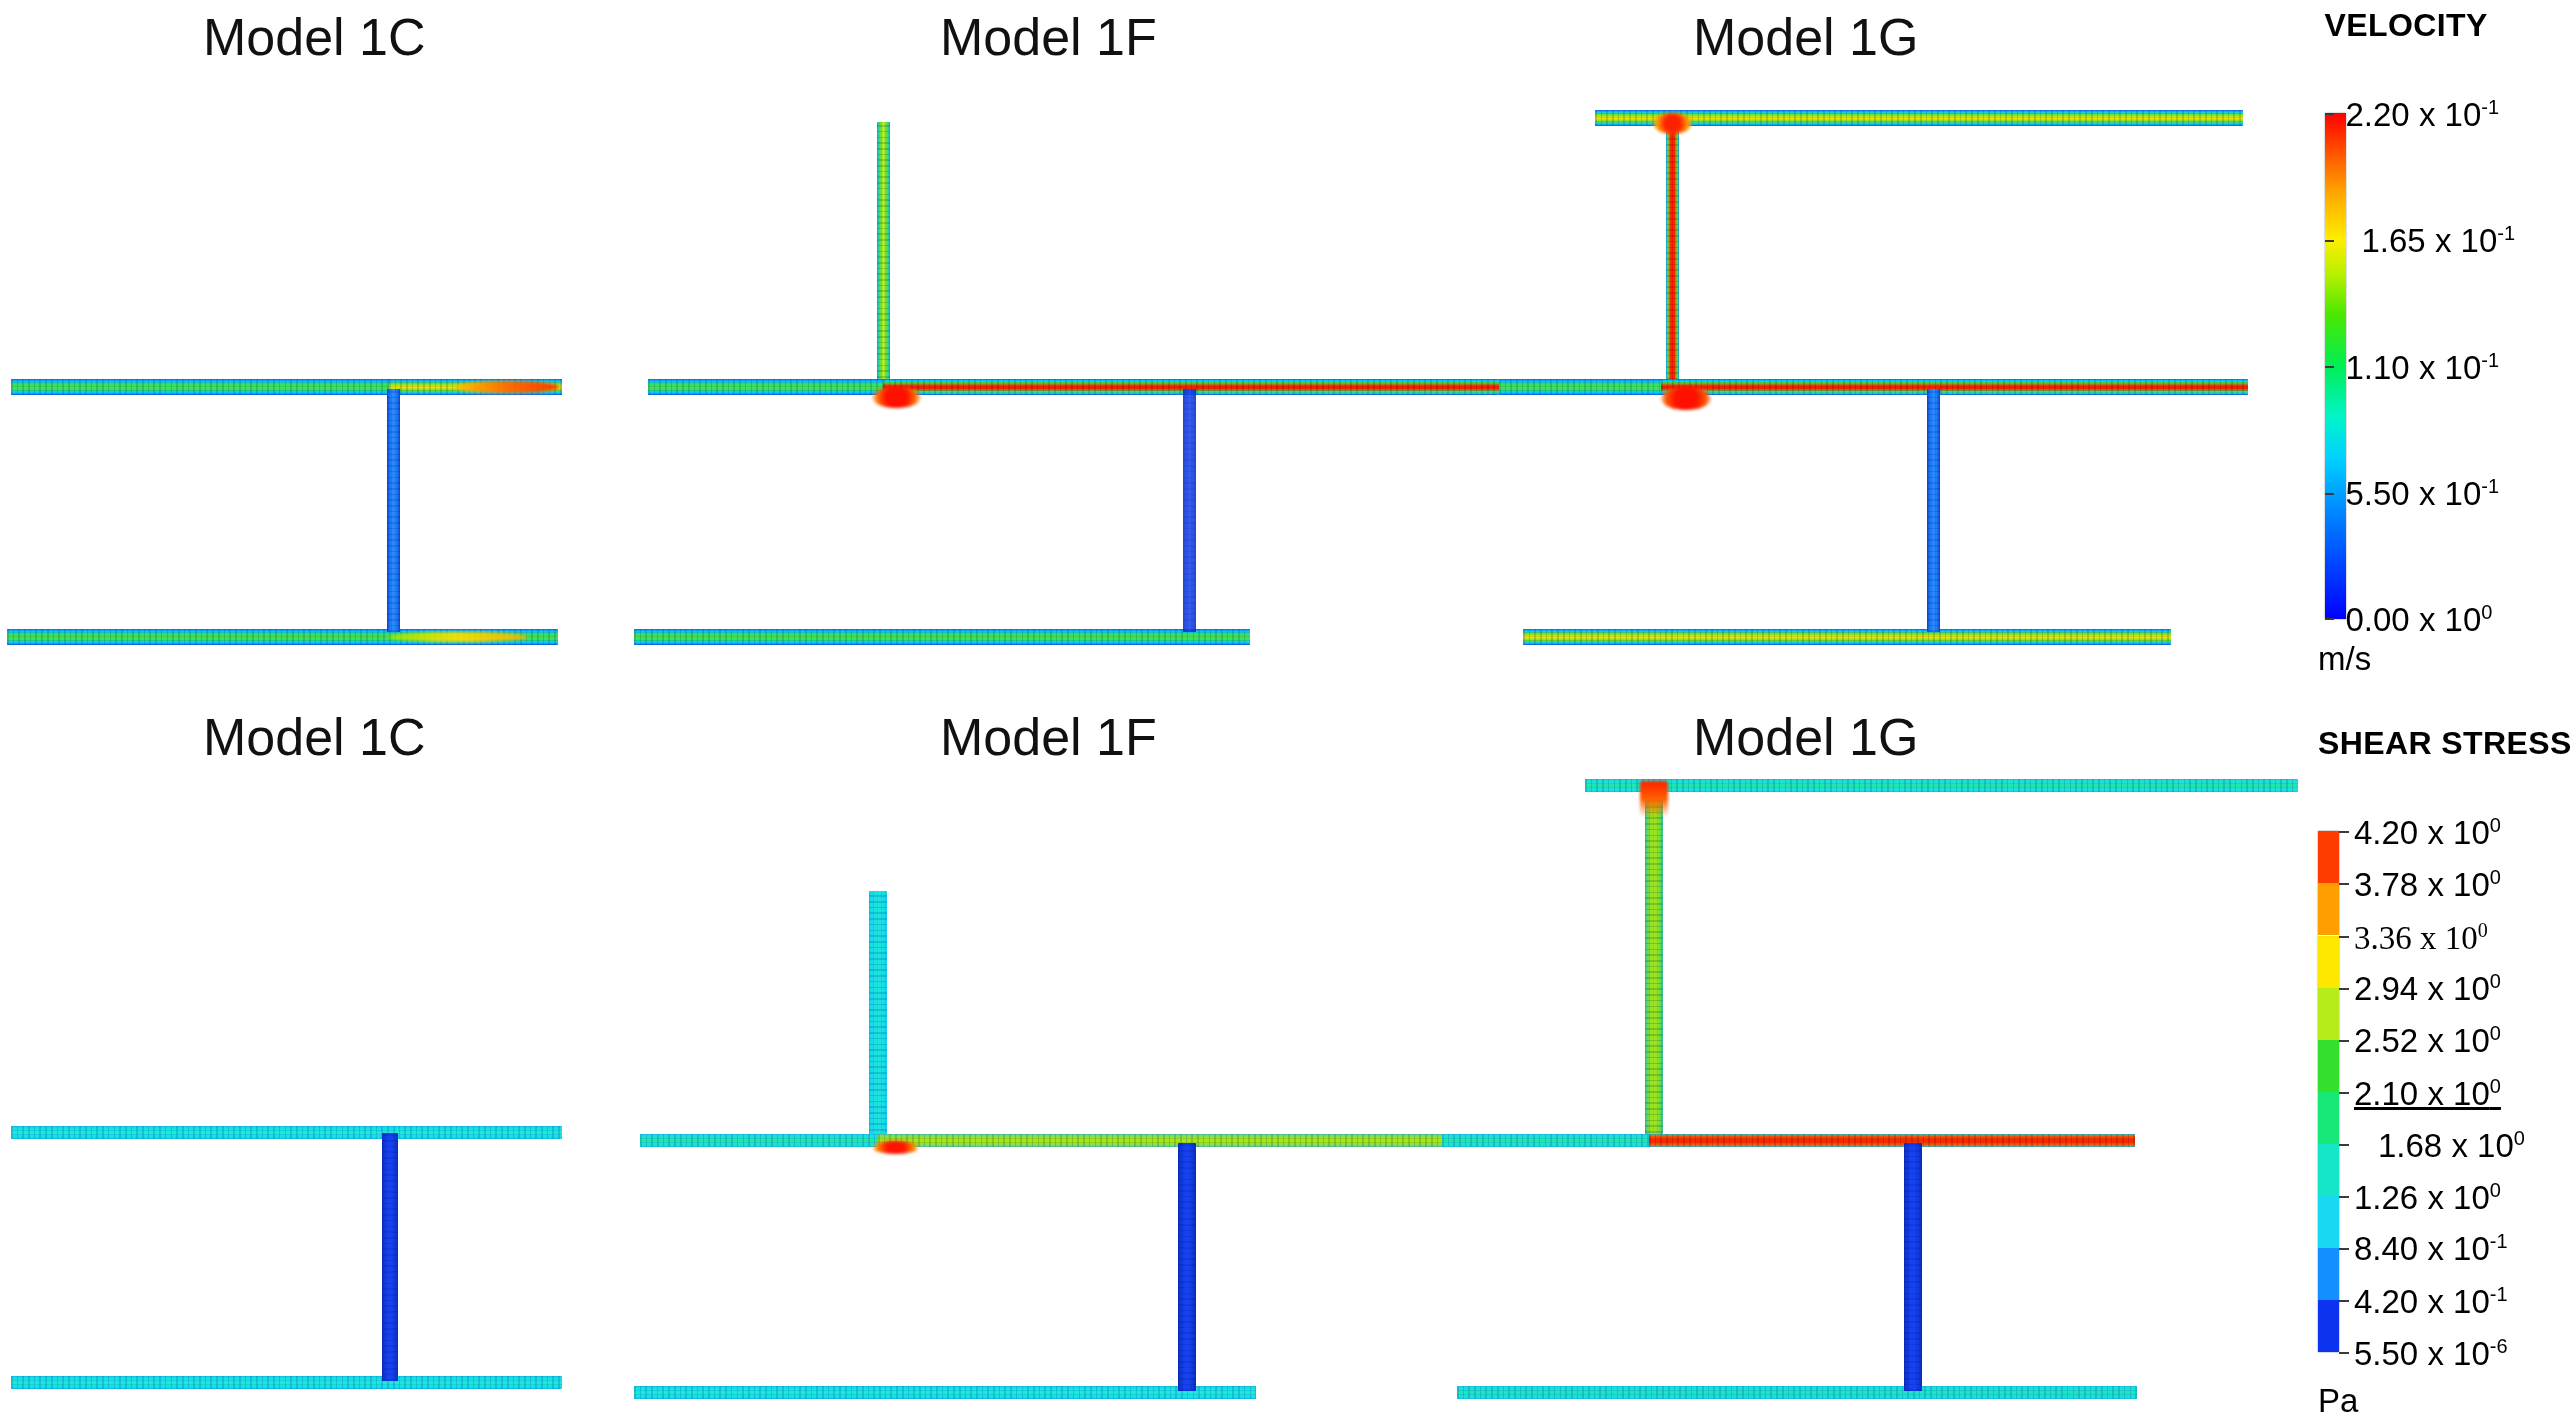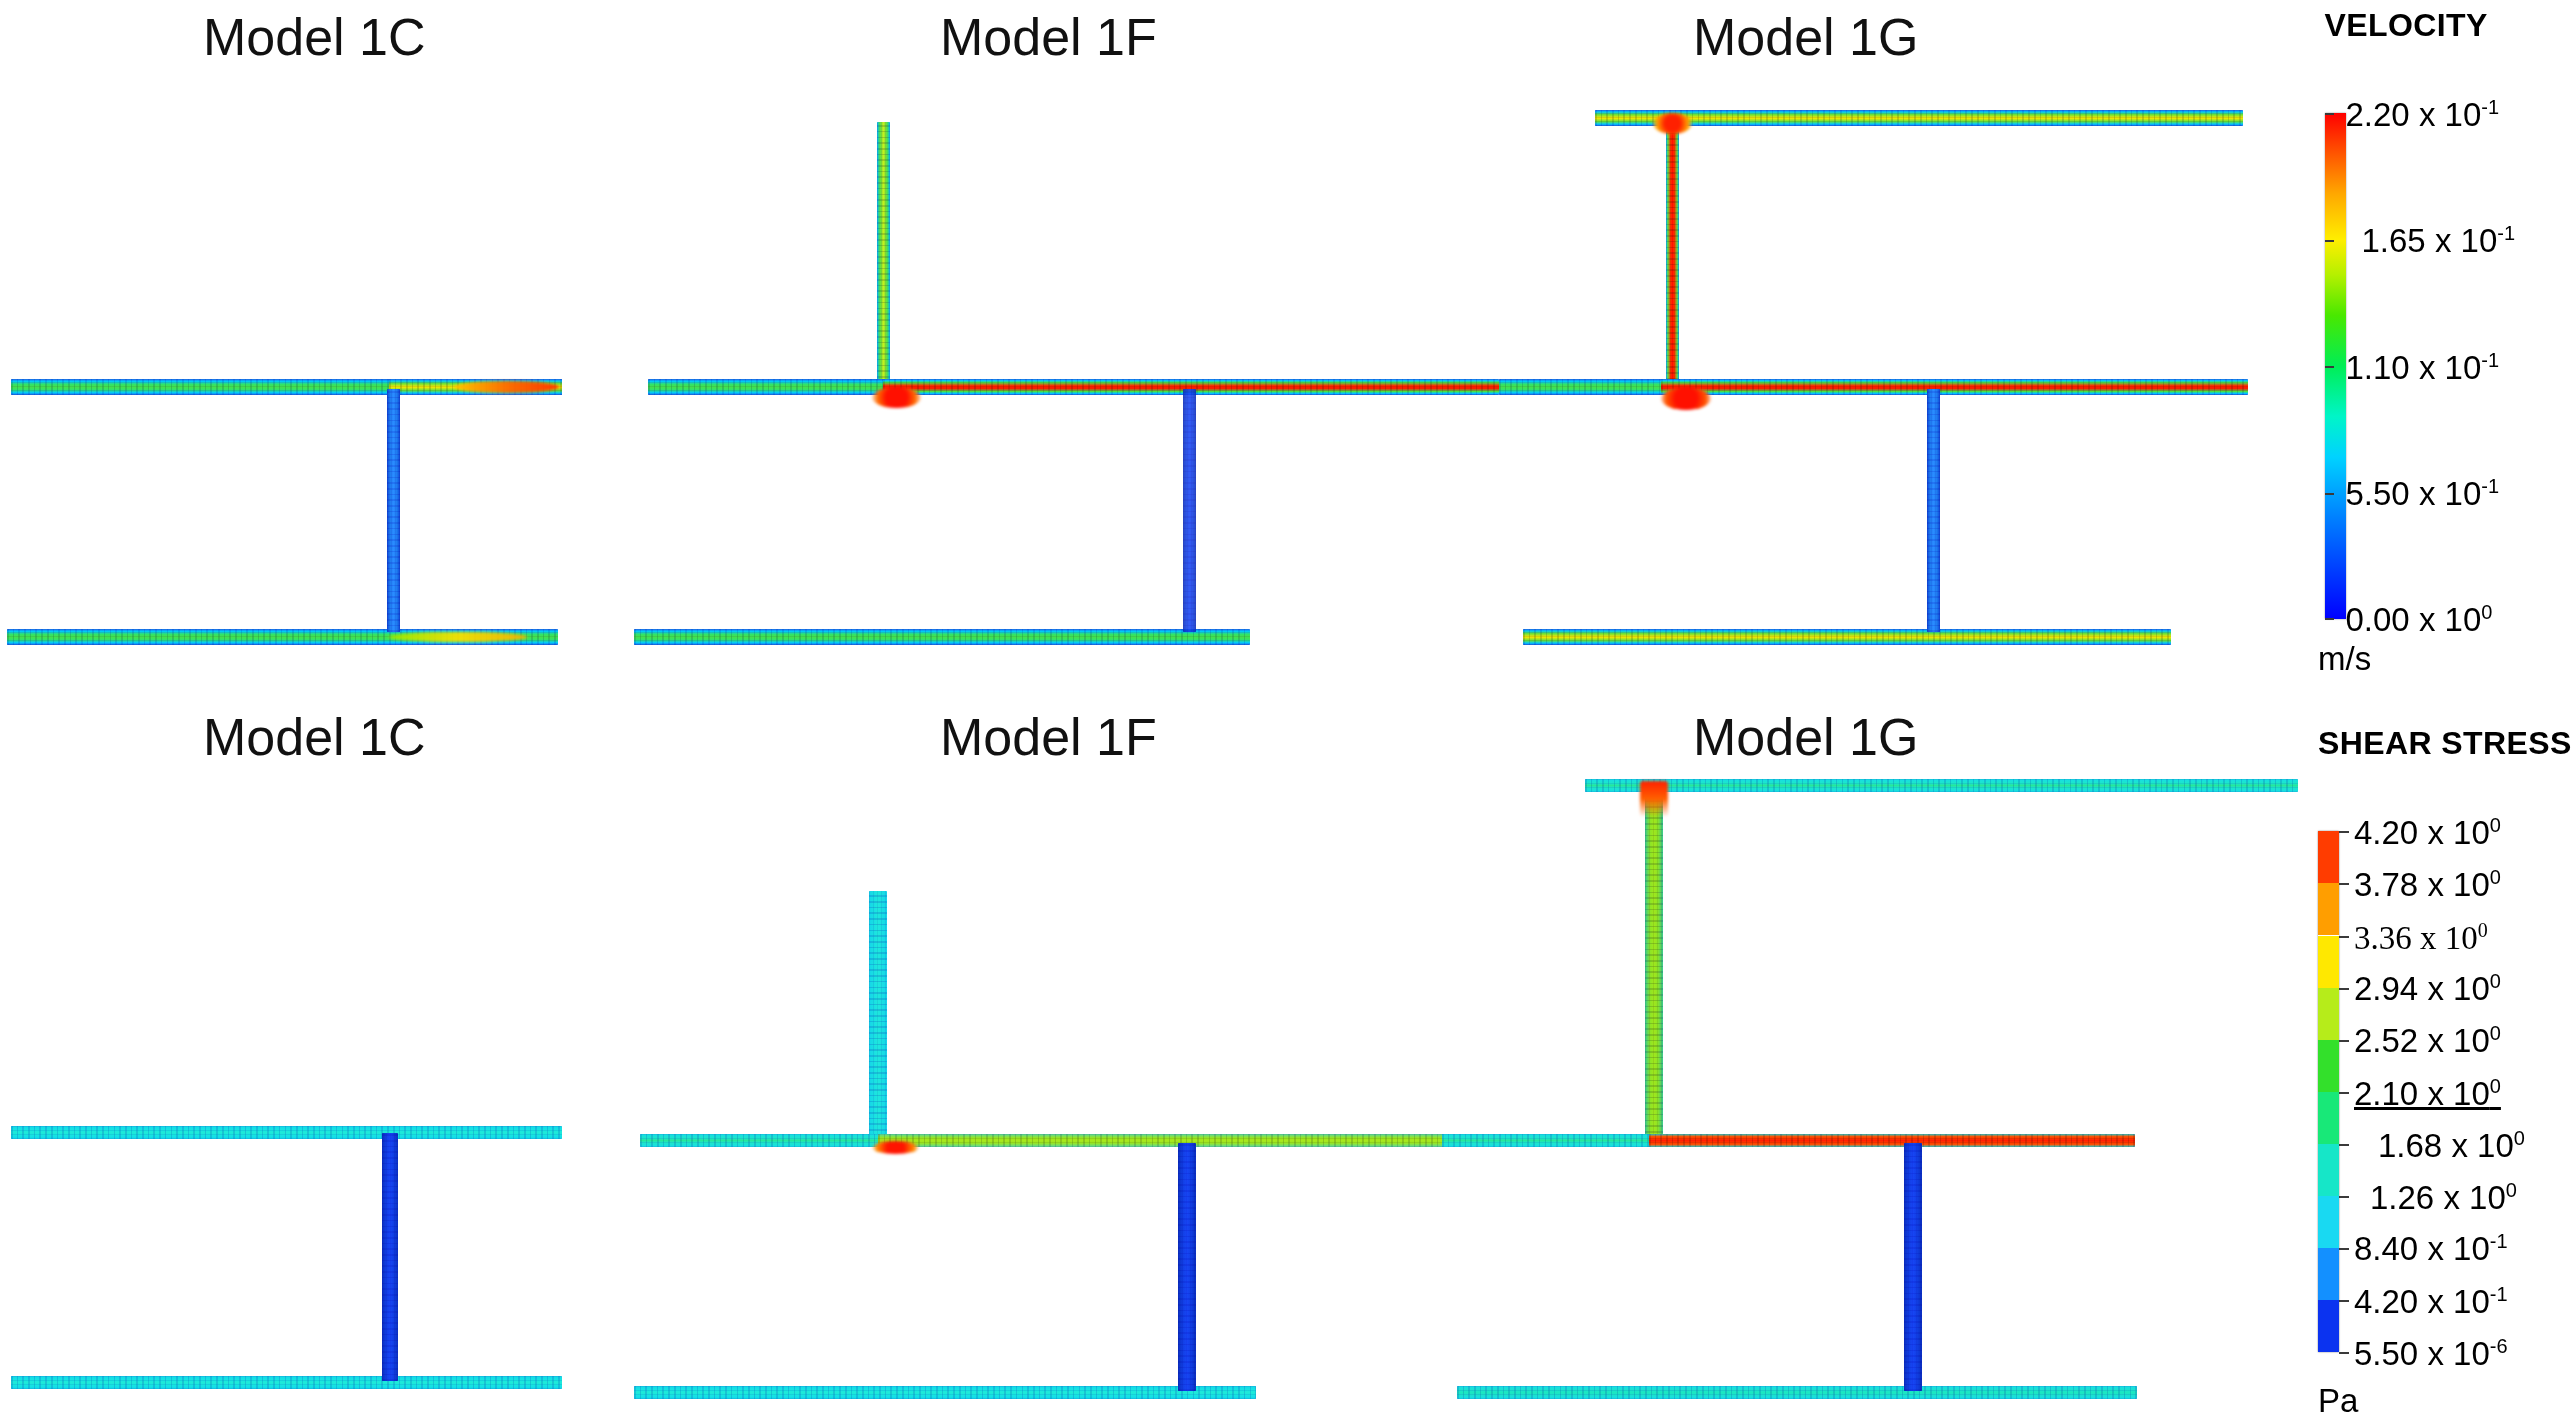--- a/index.html
+++ b/index.html
@@ -211,21 +211,21 @@
   </div>
   <div class="cbtick" style="left:21px;top:374px;"></div>
   <div class="cblabel" style="top:376px;left:36px;text-decoration:underline;">
     <span>2.10 x 10</span><sup>0</sup>
   </div>
   <div class="cbtick" style="left:21px;top:426px;"></div>
   <div class="cblabel" style="top:428px;left:36px;margin-left:24px;">
     <span>1.68 x 10</span><sup>0</sup>
   </div>
   <div class="cbtick" style="left:21px;top:478px;"></div>
-  <div class="cblabel" style="top:480px;left:36px;margin-left:16px;">
+  <div class="cblabel" style="top:480px;left:36px;">
     <span>1.26 x 10</span><sup>0</sup>
   </div>
   <div class="cbtick" style="left:21px;top:530px;"></div>
   <div class="cblabel" style="top:531px;left:36px;">
     <span>8.40 x 10</span><sup>-1</sup>
   </div>
   <div class="cbtick" style="left:21px;top:582px;"></div>
   <div class="cblabel" style="top:584px;left:36px;">
     <span>4.20 x 10</span><sup>-1</sup>
   </div>

